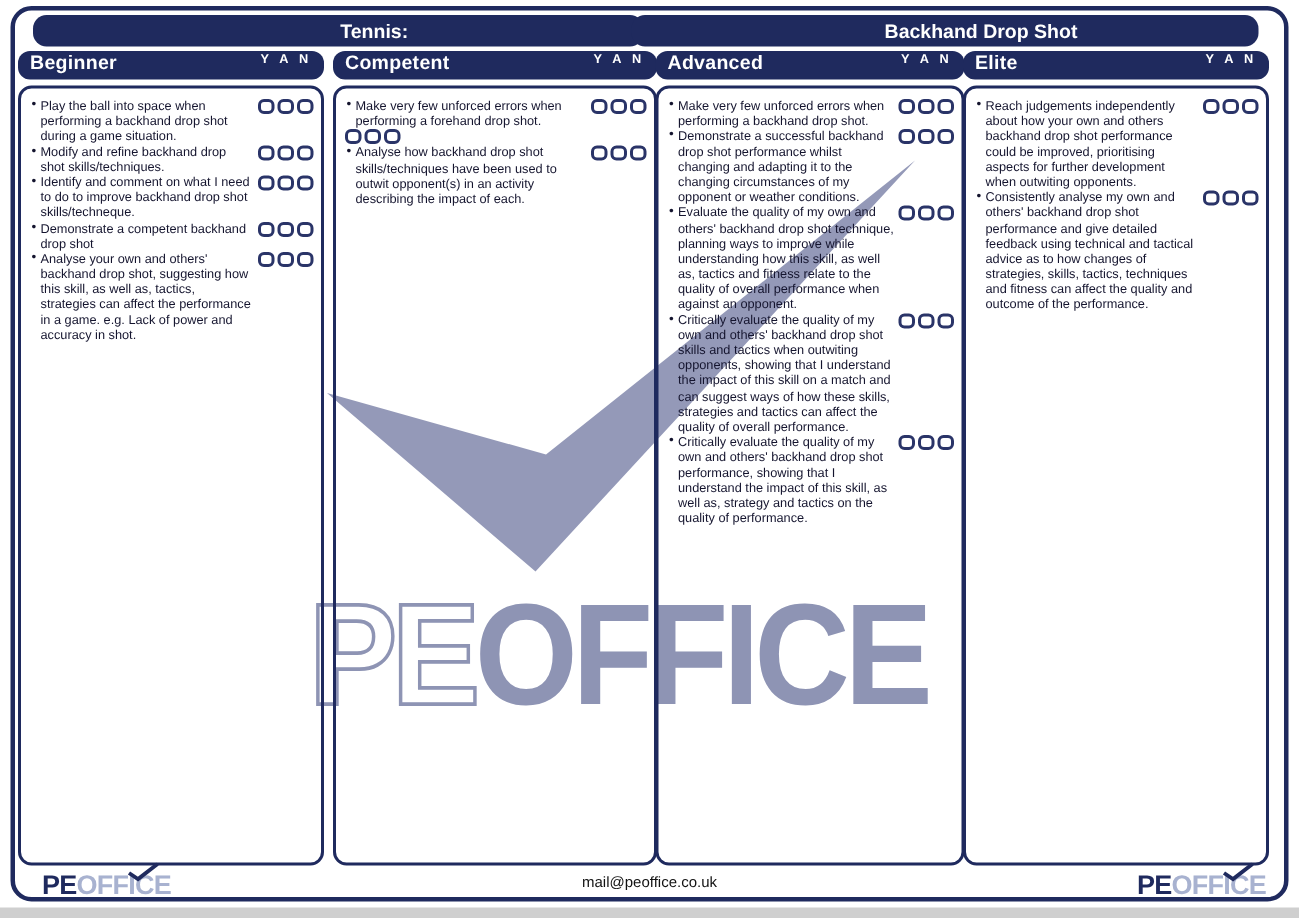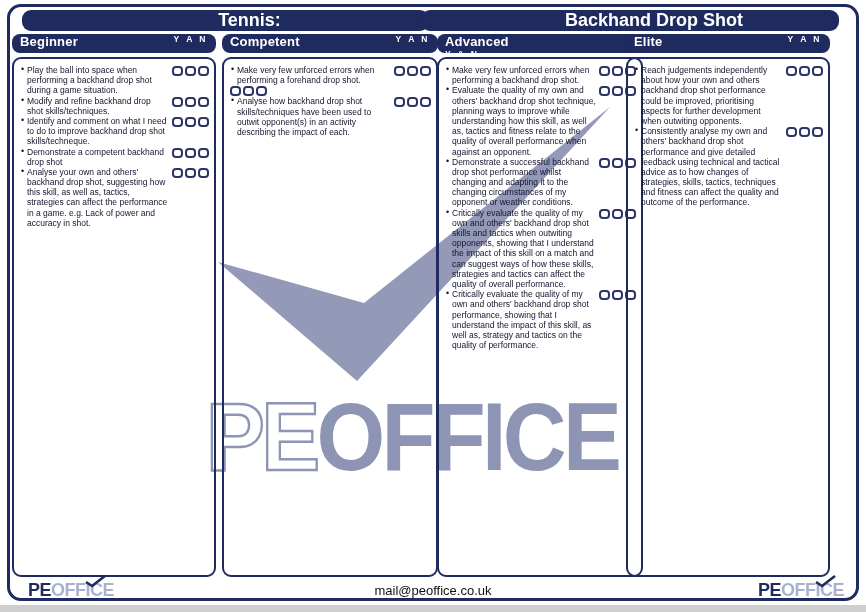--- a/index.html
+++ b/index.html
@@ -27,21 +27,21 @@
     transform: scaleX(.92); transform-origin: left top;
     color: #8e94b4;
   }
   .wm-pe { color: #ffffff; -webkit-text-stroke: 2.5px #8e94b4; }
   .wm-office { color: #8e94b4; }
 
   
   .titlebar {
     position: absolute; top: 10px; height: 21px;
     background: #1f2a5e; border-radius: 9px;
-    color: #ffffff; font-weight: bold; font-size: 18px;
+    color: #ffffff; font-weight: bold; font-size: 13px;
     display: flex; align-items: center; justify-content: center;
     z-index: 2;
     padding-left: 48px;
   }
   .titlebar.left  { left: 22px;  width: 407px; }
   .titlebar.right { left: 421px; width: 418px; }
 
   
   .colhead {
     position: absolute; top: 34px; height: 19px;
@@ -55,40 +55,40 @@
 
   
   .colbody {
     position: absolute; top: 57px; height: 520px;
     border: 2px solid #1f2a5e; border-radius: 9px;
     background: transparent; padding: 6px 5px 1px 6px;
     z-index: 2;
   }
   .c0 { left: 12px;  width: 204px; }
   .c1 { left: 222px; width: 216px; }
-  .c2 { left: 437px; width: 206px; flex-direction: column; }
-  .c3 { left: 626px; width: 204px; }
+  .c2 { left: 437px; width: 206px; }
+  .c3 { left: 642px; width: 204px; }
 
   .item { display: flex; align-items: flex-start; gap: 3px; }
   .item.gap { }
   .itext {
     flex: 1; font-size: 8.5px; line-height: 1.2; color: #14142e;
     padding-left: 7px; position: relative;
   }
   .itext::before { content: "\2022"; position: absolute; left: 1px; top: -1px; font-size: 9px; }
   .boxes { display: flex; gap: 2px; flex-shrink: 0; margin-top: 1px; }
   .cb {
     width: 11px; height: 10px; background: #ffffff;
     border: 2px solid #2a3468; border-radius: 4px;
   }
 
   
   .footer-email {
     position: absolute; left: 0; right: 0; top: 583px; text-align: center;
-    font-size: 13px; color: #111111; z-index: 4;
+    font-size: 10px; color: #111111; z-index: 4;
   }
   .logo {
     position: absolute; top: 580px; z-index: 4;
     font-size: 18px; font-weight: bold; letter-spacing: -.5px; white-space: nowrap;
   }
   .logo.left  { left: 28px; }
   .logo.right { left: 758px; }
   .logo .pe { color: #1f2a5e; }
   .logo .office { color: #a8b2d0; }
   .logo svg { position: absolute; left: 56px; top: -5px; }
@@ -206,29 +206,29 @@
 <div class="colbody c2">
   <div class="item">
     <div class="itext">Make very few unforced errors when performing a backhand drop shot.</div>
     <div class="boxes">
       <span class="cb"></span>
         <span class="cb"></span>
         <span class="cb"></span>
     </div>
   </div>
   <div class="item">
+    <div class="itext">Demonstrate a successful backhand drop shot performance whilst changing and adapting it to the changing circumstances of my opponent or weather conditions.</div>
+    <div class="boxes">
+      <span class="cb"></span>
+        <span class="cb"></span>
+        <span class="cb"></span>
+    </div>
+  </div>
+  <div class="item">
     <div class="itext">Evaluate the quality of my own and others' backhand drop shot technique, planning ways to improve while understanding how this skill, as well as, tactics and fitness relate to the quality of overall performance when against an opponent.</div>
-    <div class="boxes">
-      <span class="cb"></span>
-        <span class="cb"></span>
-        <span class="cb"></span>
-    </div>
-  </div>
-  <div class="item">
-    <div class="itext">Demonstrate a successful backhand drop shot performance whilst changing and adapting it to the changing circumstances of my opponent or weather conditions.</div>
     <div class="boxes">
       <span class="cb"></span>
         <span class="cb"></span>
         <span class="cb"></span>
     </div>
   </div>
   <div class="item">
     <div class="itext">Critically evaluate the quality of my own and others' backhand drop shot skills and tactics when outwiting opponents, showing that I understand the impact of this skill on a match and can suggest ways of how these skills, strategies and tactics can affect the quality of overall performance.</div>
     <div class="boxes">
       <span class="cb"></span>

